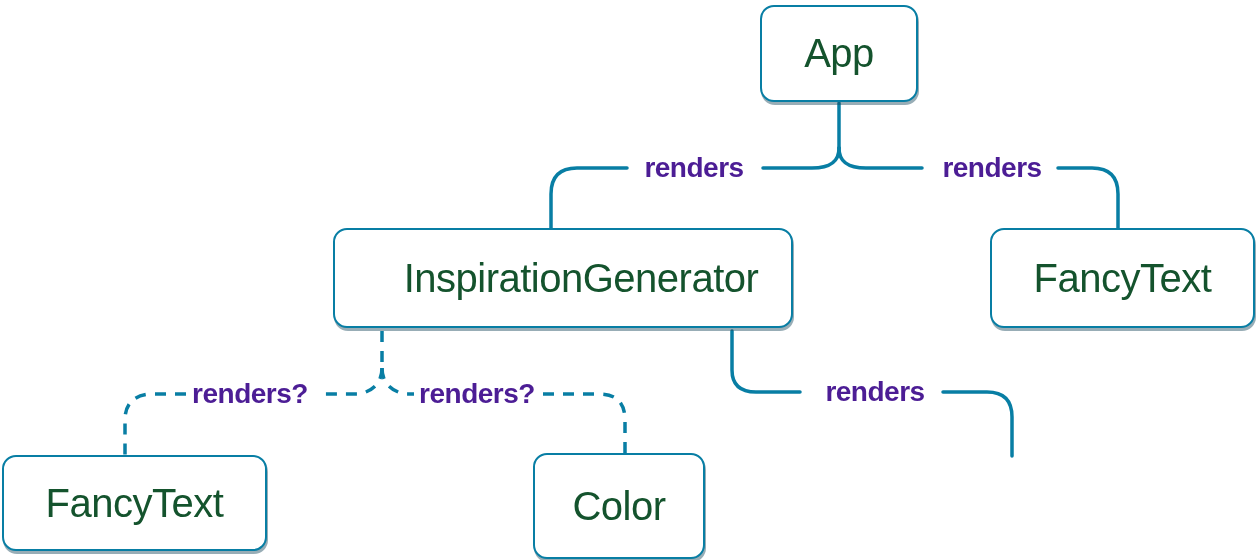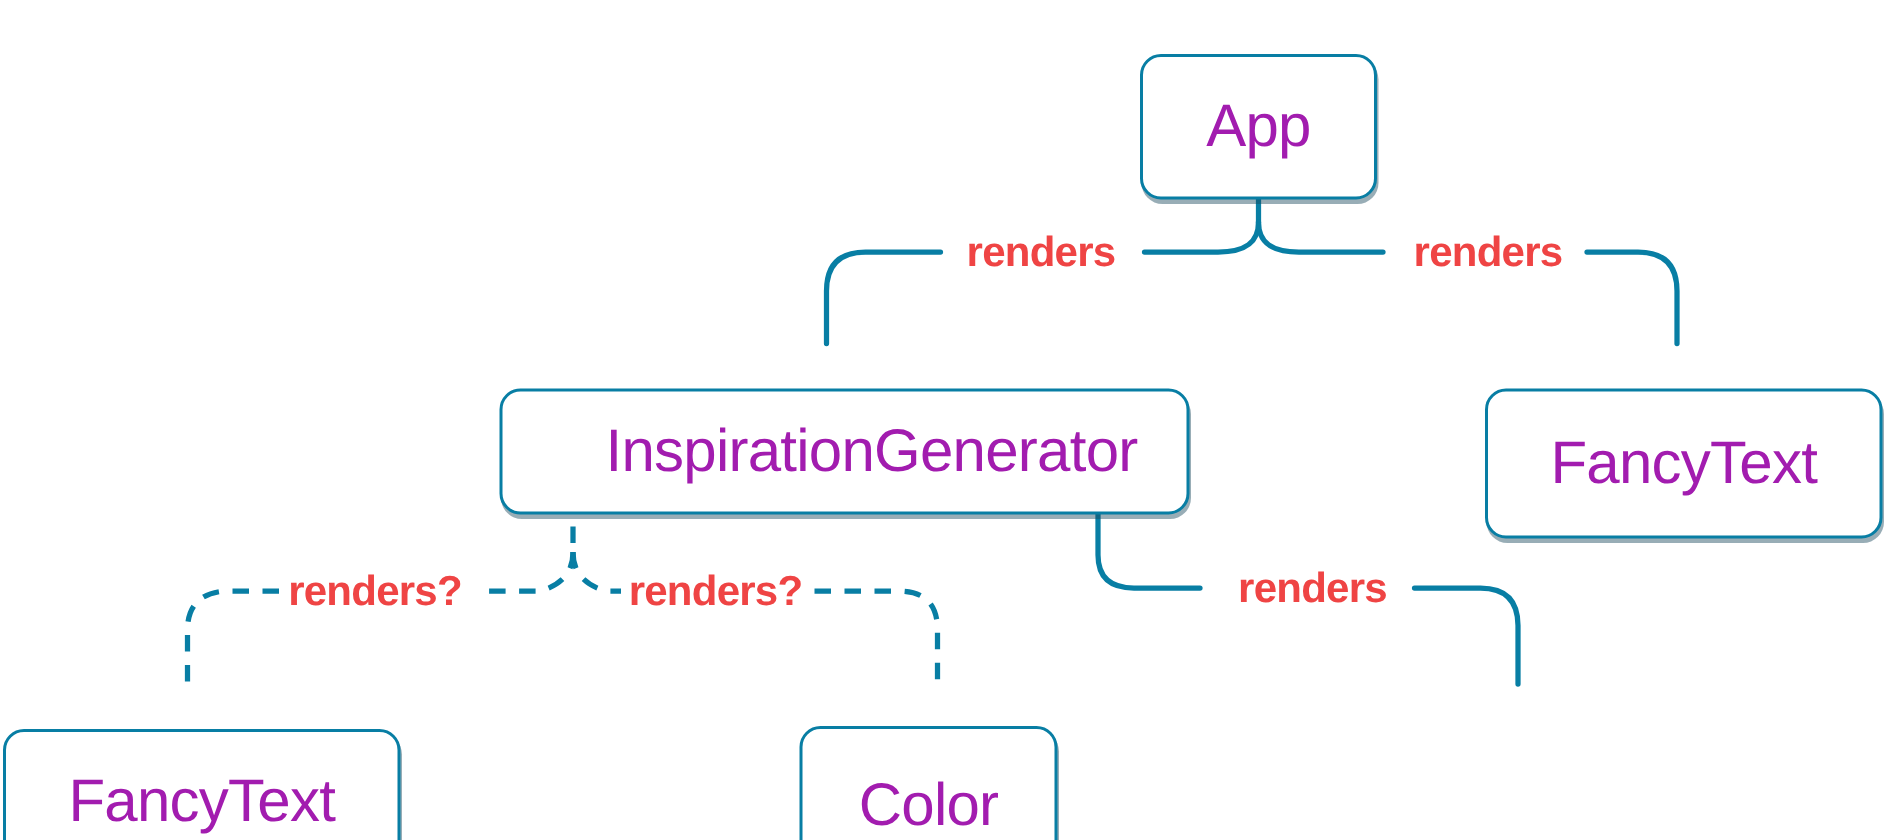--- a/index.html
+++ b/index.html
@@ -35,31 +35,30 @@
   .node {
     position: absolute;
     box-sizing: border-box;
     background: #ffffff;
     border: 2.5px solid #087ea4;
     border-radius: 14px;
     box-shadow: 1px 3px 0 rgba(27, 73, 94, 0.45);
     display: flex;
     align-items: center;
     justify-content: center;
-    color: #a21caf;
+    color: #14532d;
     font-size: 40px;
     font-weight: 500;
     letter-spacing: -0.5px;
     white-space: nowrap;
-    margin-top: 31px;
   }
   .edge-label {
     position: absolute;
     transform: translate(-50%, -50%);
-    color: #ef4444;
+    color: #4c1d95;
     font-size: 28px;
     font-weight: 700;
     letter-spacing: -0.5px;
     white-space: nowrap;
     line-height: 1;
   }
 </style>
 </head>
 <body>
 
@@ -86,21 +85,21 @@
   <div class="edge-label" style="left:694px; top:168px;">renders</div>
   <div class="edge-label" style="left:992px; top:168px;">renders</div>
   <div class="edge-label" style="left:250px; top:394px;">renders?</div>
   <div class="edge-label" style="left:477px; top:394px;">renders?</div>
   <div class="edge-label" style="left:875px; top:392px;">renders</div>
 
   <div class="node" style="left:760px; top:5px; width:158px; height:97px;">
     <span>App</span>
   </div>
 
-  <div class="node" style="left:333px; top:228px; width:460px; height:84px;padding-left:36px;">
+  <div class="node" style="left:333px; top:228px; width:460px; height:100px;padding-left:36px;">
     <span>InspirationGenerator</span>
   </div>
 
   <div class="node" style="left:990px; top:228px; width:265px; height:100px;">
     <span>FancyText</span>
   </div>
 
   <div class="node" style="left:2px; top:455px; width:265px; height:96px;">
     <span>FancyText</span>
   </div>

